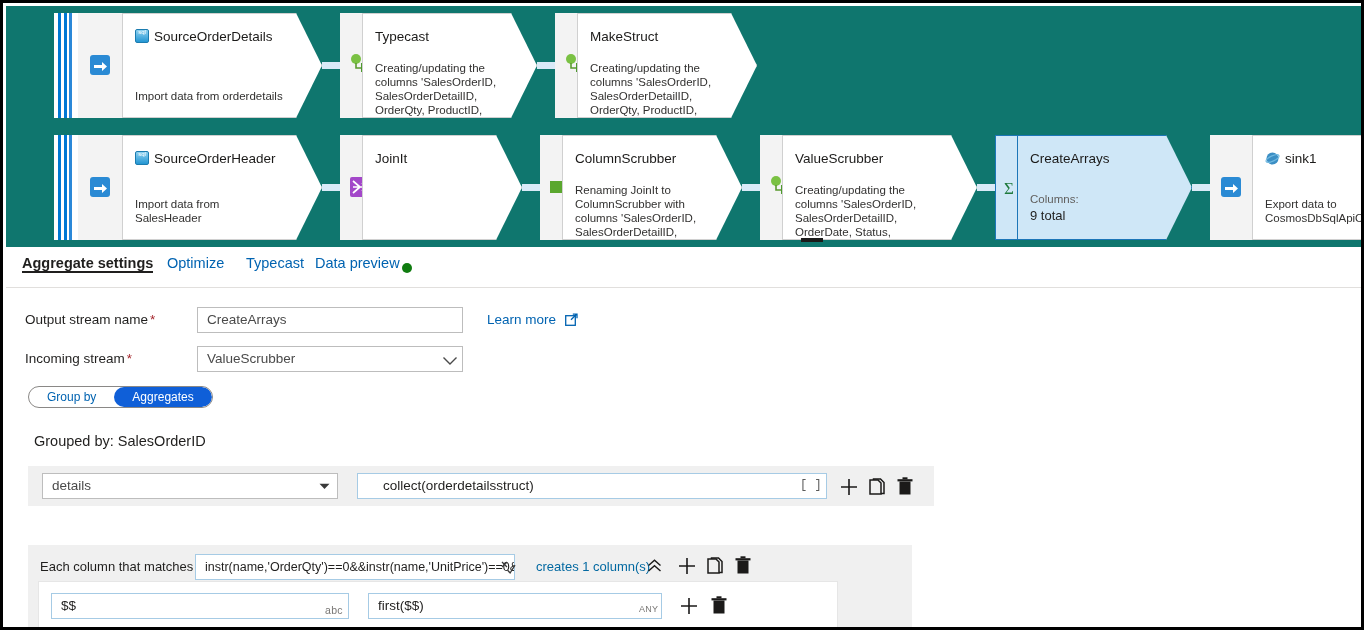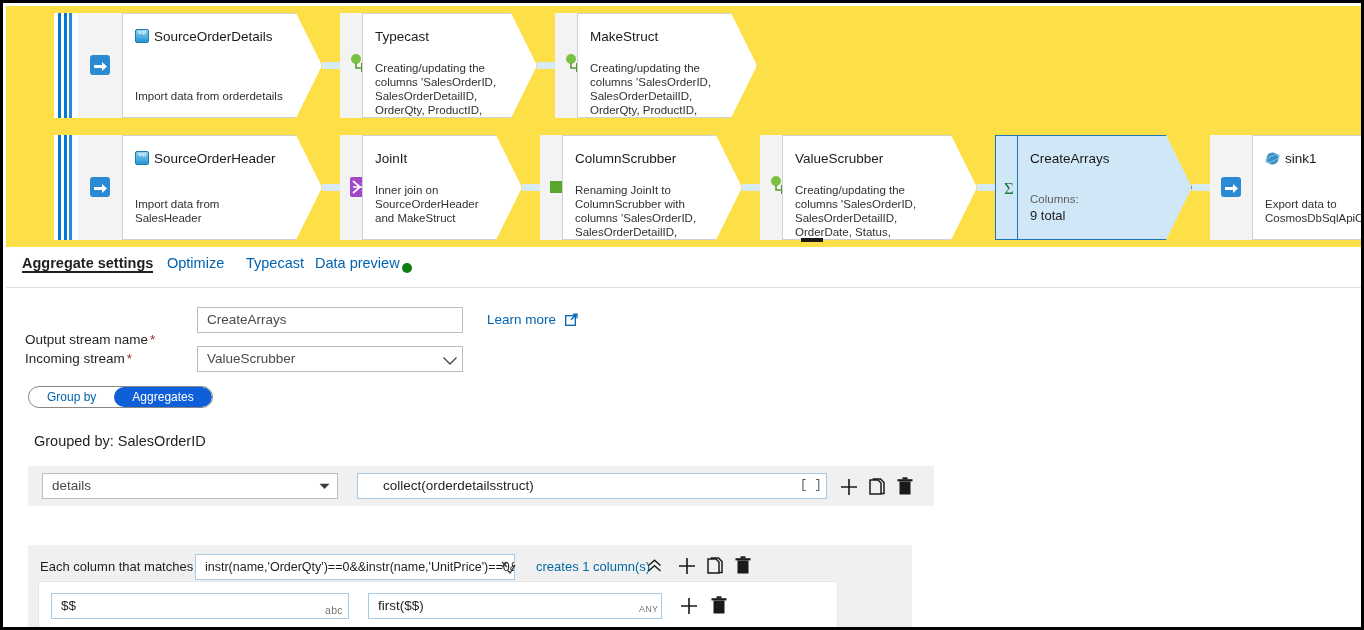--- a/index.html
+++ b/index.html
@@ -23,21 +23,21 @@
     background: #ffffff;
     overflow: hidden;
   }
 
   
   .canvas {
     position: absolute;
     left: 3px; top: 3px;
     width: 1358px;
     height: 241px;
-    background: #fde047;
+    background: #0f766e;
     overflow: hidden;
   }
   .graph-row {
     position: absolute;
     left: 0;
     height: 105px;
     white-space: nowrap;
     font-size: 0;
   }
   .row1 { top: 7px; }
@@ -393,21 +393,20 @@
 
       <span class="link"></span>
       <span class="wedge">
         <svg class="wicon" viewBox="0 0 26 24">
           <rect x="2" y="2" width="20" height="20" rx="2" fill="#a347c9"></rect>
           <path d="M5 6 l7 6 l-7 6 M5 12 h13 M14 8 l5 4 -5 4" stroke="#ffffff" stroke-width="1.7" fill="none"></path>
         </svg>
       </span>
       <span class="nodebody" style="width:160px;margin-left:-26px;">
         <span class="node-title">JoinIt</span>
-        <span class="node-desc">Inner join on SourceOrderHeader and MakeStruct</span>
         <span class="plus">+</span>
       </span>
 
       <span class="link"></span>
       <span class="wedge">
         <svg class="wicon" viewBox="0 0 26 24">
           <rect x="2" y="6" width="12" height="12" fill="#5aa72e"></rect>
           <path d="M14 12 h7 M18 9 l3 3 -3 3" stroke="#4e9a2e" stroke-width="2" fill="none"></path>
           <rect x="19" y="9" width="5" height="6" fill="#4e9a2e"></rect>
         </svg>
@@ -473,21 +472,21 @@
   <div class="tabs">
     <div class="tab active" style="left:16px;">Aggregate settings</div>
     <div class="tab" style="left:161px;">Optimize</div>
     <div class="tab" style="left:240px;">Typecast</div>
     <div class="tab" style="left:309px;">Data preview</div>
     <div class="statusdot" style="left:396px;"></div>
   </div>
 
   <div class="body">
 
-    <div class="flabel" style="left:19px;top:24px;margin-top:20px;">
+    <div class="flabel" style="left:19px;top:24px;">
       <span>Output stream name</span><span class="req">*</span>
     </div>
     <div class="tbox" style="left:191px;top:19px;width:266px;" title="CreateArrays">CreateArrays</div>
 
     <div class="learnmore" style="left:481px;top:24px;">
       <span>Learn more</span>
       <svg width="13" height="13" viewBox="0 0 13 13" style="vertical-align:-2px;margin-left:5px;">
         <rect x="0.7" y="2.7" width="9.6" height="9.6" fill="none" stroke="#0063b1" stroke-width="1.3"></rect>
         <path d="M6 6.8 L11.6 1.2 M7.8 1.1 h4.2 v4.2" fill="none" stroke="#0063b1" stroke-width="1.3"></path>
       </svg>

